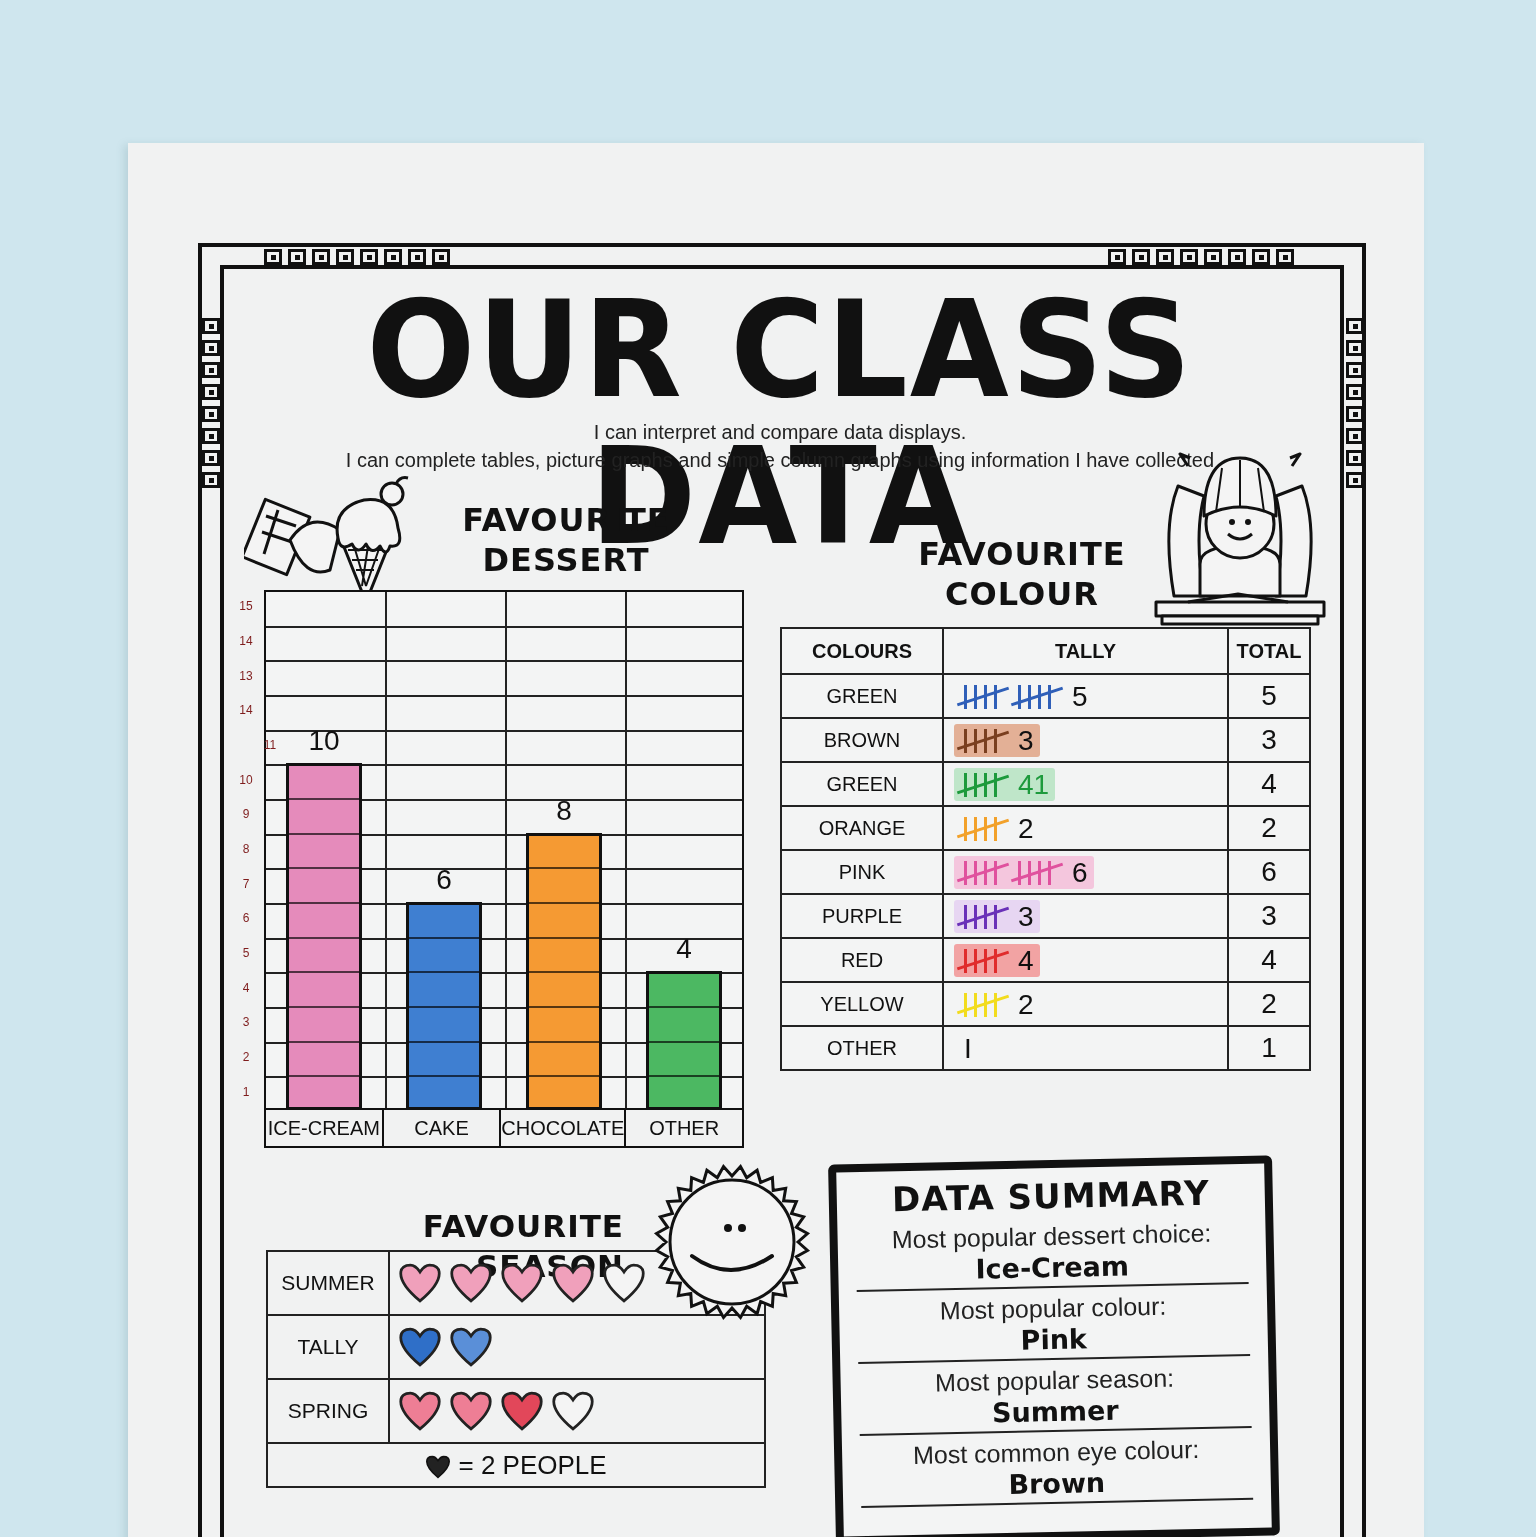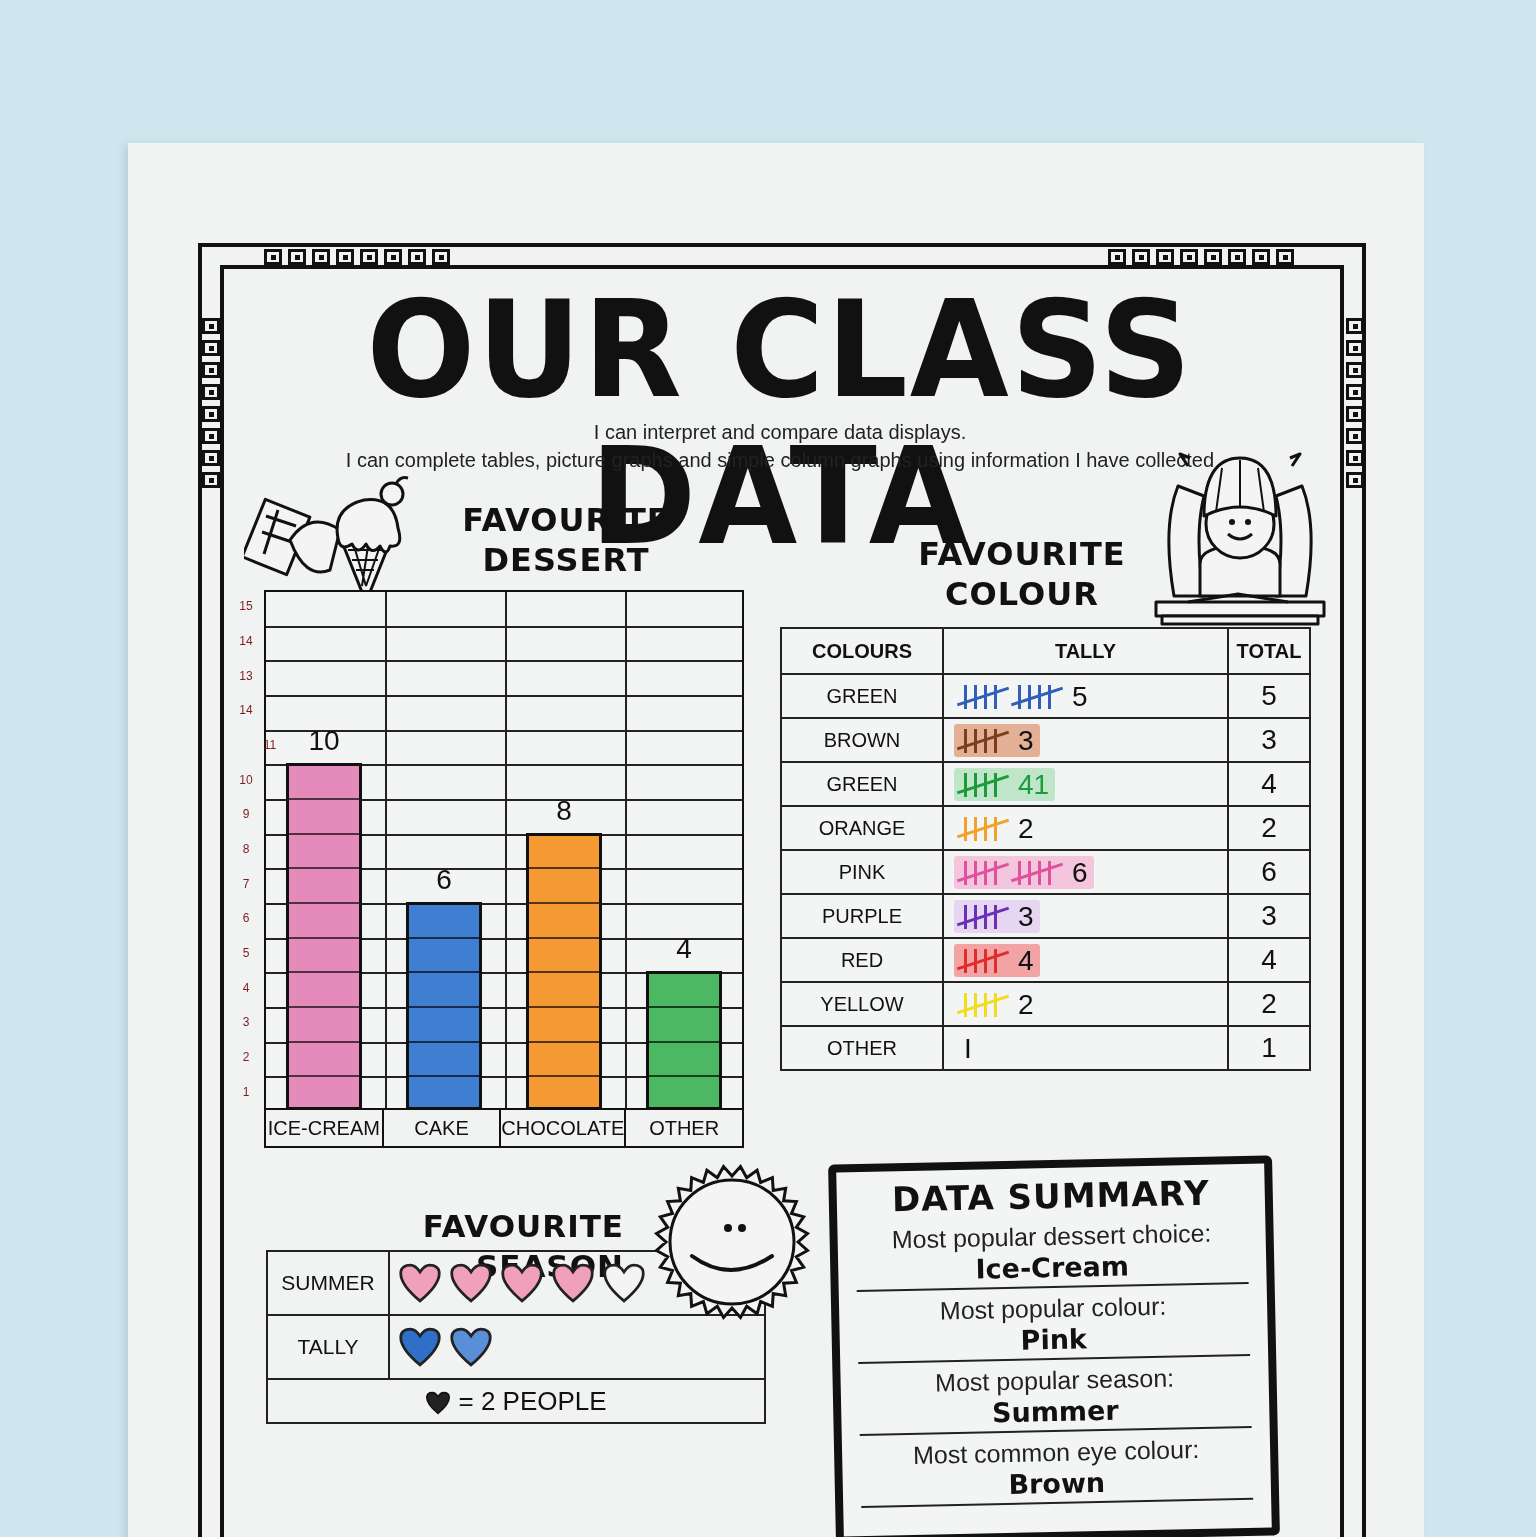--- a/index.html
+++ b/index.html
@@ -304,20 +304,32 @@
           </svg></td>
       </tr>
       <tr>
         <td class="sname">TALLY</td>
         <td class="hearts"><svg class="heart" viewBox="0 0 32 30">
             <path d="M16 28 C4 18 2 12 2 8 C2 4 5 2 9 2 C12 2 14 4 16 7 C18 4 20 2 23 2 C27 2 30 4 30 8 C30 12 28 18 16 28Z" fill="#2f6fc8" stroke="#222" stroke-width="2"></path>
           </svg><svg class="heart" viewBox="0 0 32 30">
             <path d="M16 28 C4 18 2 12 2 8 C2 4 5 2 9 2 C12 2 14 4 16 7 C18 4 20 2 23 2 C27 2 30 4 30 8 C30 12 28 18 16 28Z" fill="#5a8fd8" stroke="#222" stroke-width="2"></path>
           </svg></td>
       </tr>
+      <tr>
+        <td class="sname">SPRING</td>
+        <td class="hearts"><svg class="heart" viewBox="0 0 32 30">
+            <path d="M16 28 C4 18 2 12 2 8 C2 4 5 2 9 2 C12 2 14 4 16 7 C18 4 20 2 23 2 C27 2 30 4 30 8 C30 12 28 18 16 28Z" fill="#ee7e95" stroke="#222" stroke-width="2"></path>
+          </svg><svg class="heart" viewBox="0 0 32 30">
+            <path d="M16 28 C4 18 2 12 2 8 C2 4 5 2 9 2 C12 2 14 4 16 7 C18 4 20 2 23 2 C27 2 30 4 30 8 C30 12 28 18 16 28Z" fill="#ee7e95" stroke="#222" stroke-width="2"></path>
+          </svg><svg class="heart" viewBox="0 0 32 30">
+            <path d="M16 28 C4 18 2 12 2 8 C2 4 5 2 9 2 C12 2 14 4 16 7 C18 4 20 2 23 2 C27 2 30 4 30 8 C30 12 28 18 16 28Z" fill="#e2475a" stroke="#222" stroke-width="2"></path>
+          </svg><svg class="heart" viewBox="0 0 32 30">
+            <path d="M16 28 C4 18 2 12 2 8 C2 4 5 2 9 2 C12 2 14 4 16 7 C18 4 20 2 23 2 C27 2 30 4 30 8 C30 12 28 18 16 28Z" fill="#f4f4f4" stroke="#222" stroke-width="2"></path>
+          </svg></td>
+      </tr>
     </tbody>
   <tfoot>
     <tr>
       <td colspan="2" class="key">
         <svg width="26" height="24" viewBox="0 0 32 30" style="vertical-align:middle;">
             <path d="M16 28 C4 18 2 12 2 8 C2 4 5 2 9 2 C12 2 14 4 16 7 C18 4 20 2 23 2 C27 2 30 4 30 8 C30 12 28 18 16 28Z" fill="#222" stroke="#111" stroke-width="2"></path>
           </svg>
         <span>= 2 PEOPLE</span>
       </td>
     </tr>

